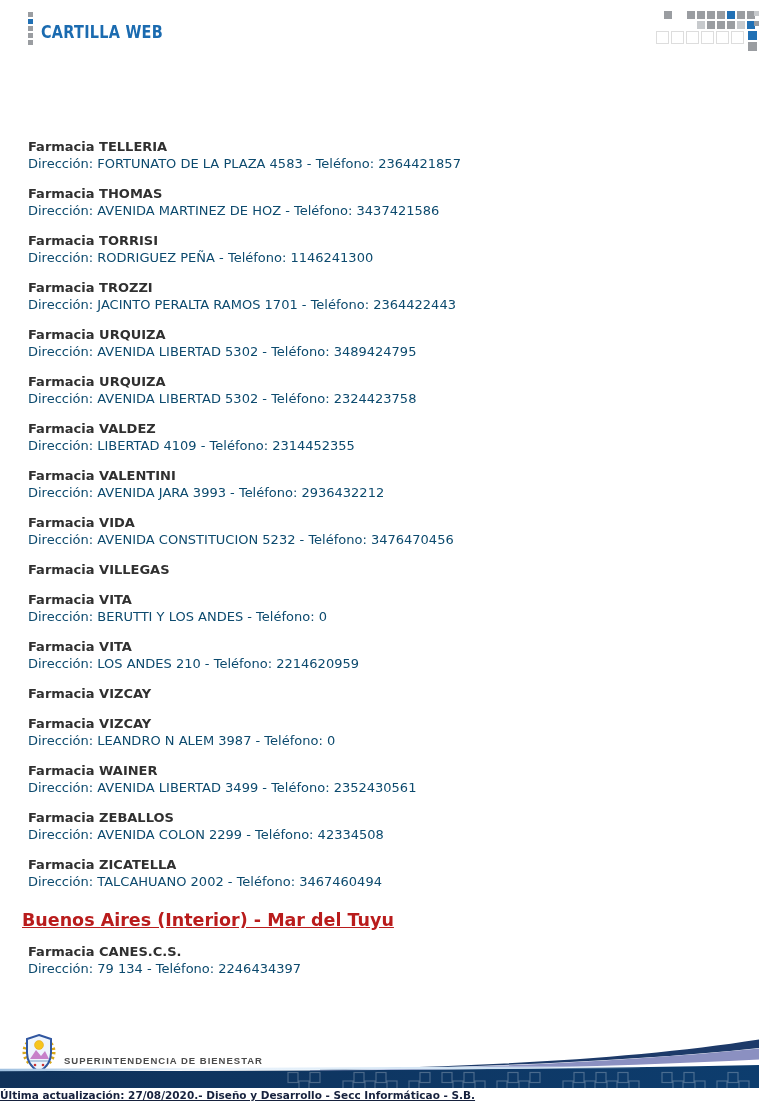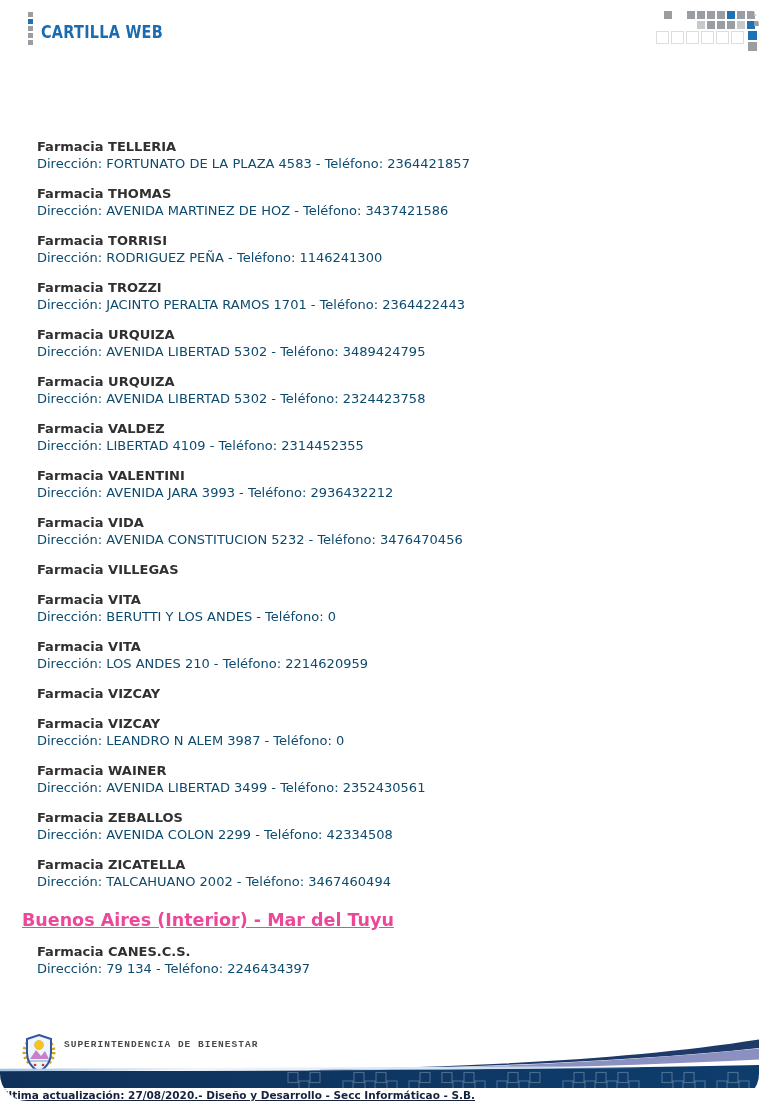--- a/index.html
+++ b/index.html
@@ -1,54 +1,54 @@
 <!DOCTYPE html>
 <html><head>
 <meta charset="utf-8">
 <style>
   html,body { margin:0; padding:0; background:#ffffff; }
   .page {
     position:relative; width:759px; height:1101px; overflow:hidden;
-    background:#ffffff; font-family:"DejaVu Sans","Liberation Sans",sans-serif;border-radius:27px;
+    background:#ffffff; font-family:"DejaVu Sans","Liberation Sans",sans-serif;
   }
 
   
   .header { position:absolute; left:0; top:0; width:759px; height:60px; }
   .brand-squares { position:absolute; left:28px; top:12px; width:6px; height:36px; }
   .brand-text {
     position:absolute; left:41px; top:22px;
     font-size:17px; font-weight:bold; color:#1b6bb0;
     letter-spacing:.3px; transform:scaleX(.85); transform-origin:left center;
     white-space:nowrap;
   }
   .mosaic { position:absolute; left:0; top:0; width:759px; height:60px; }
   .sq { position:absolute; }
   .sq.g { background:#9a9da1; }
   .sq.l { background:#c7cacd; }
   .sq.b { background:#2170b4; }
   .sq.o { background:transparent; border:1px solid #dddddd; box-sizing:border-box; }
 
   
   .content { position:absolute; left:22px; top:138px; width:715px; }
-  .entry { margin:0 0 13px 15px; }
+  .entry { margin:0 0 13px 6px; }
   .entry-title { font-size:13px; line-height:17px; font-weight:bold; color:#303030; }
   .entry-detail { font-size:13px; line-height:17px; color:#0c4a6e; }
   .section-heading {
     display:inline-block;
     margin:6px 0 12px 0;
     font-size:17.5px; line-height:22px; font-weight:bold;
-    color:#ec4899; text-decoration:underline; cursor:pointer;
+    color:#b91c1c; text-decoration:underline; cursor:pointer;
   }
 
   
   .footer { position:absolute; left:0; top:1031px; width:759px; height:70px; }
   .emblem { position:absolute; left:22px; top:1px; }
   .footer-org {
-    position:absolute; left:64px; top:8px;
-    font-family:Liberation Mono, monospace;
+    position:absolute; left:64px; top:24px;
+    font-family:Liberation Sans, sans-serif;
     font-size:9.5px; font-weight:bold; letter-spacing:1px; color:#4a4a4a;
     white-space:nowrap;
   }
   .swoosh { position:absolute; left:0; top:6px; }
   .footer-update {
     position:absolute; left:0; top:58px; width:759px; text-align:left;
     font-size:10.5px; line-height:12px; font-weight:bold;
     color:#16213d; text-decoration:underline; white-space:nowrap;
   }
 </style>

